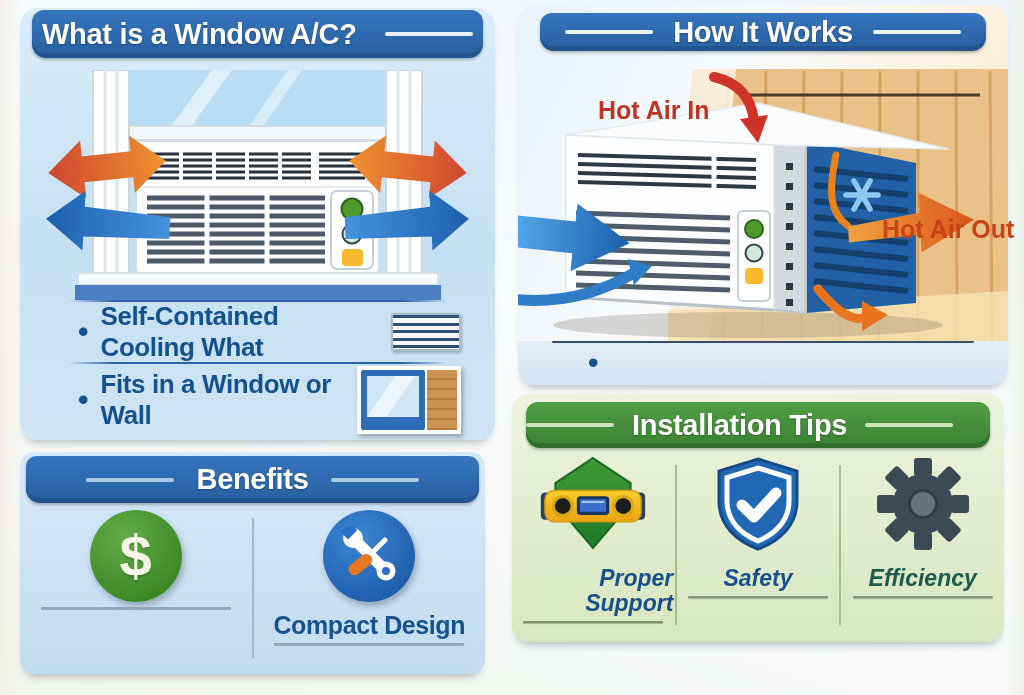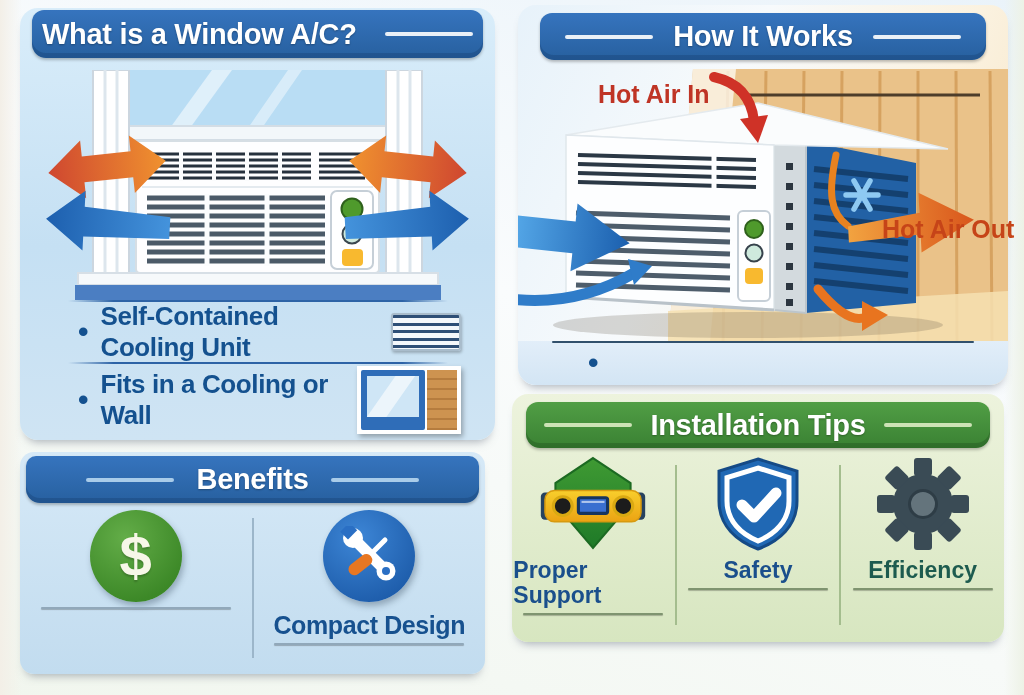--- a/index.html
+++ b/index.html
@@ -24,30 +24,30 @@
     box-shadow:inset 0 -5px 0 rgba(10,40,80,.22), 0 2px 3px rgba(0,0,0,.25);
   }
   .banner-blue  { background:linear-gradient(180deg,#3674be 0%,#27609f 100%); }
   .banner-green { background:linear-gradient(180deg,#519e45 0%,#3a8133 100%); box-shadow:inset 0 -5px 0 rgba(20,60,20,.28), 0 2px 3px rgba(0,0,0,.25); }
   .banner .title { font-size:29px; letter-spacing:-0.3px; white-space:nowrap; }
   .deco { height:4px; border-radius:2px; background:rgba(255,255,255,.9); flex:0 0 88px; }
   .deco-lightblue { background:#a9cce9; }
   .deco-lightgreen { background:#cde3b6; }
 
   #banner-what { margin:2px 12px 0; height:48px; padding:0 10px; justify-content:space-between; }
-  #banner-how  { margin:8px 22px 0; height:47px; justify-content:center; gap:20px; }
+  #banner-how  { margin:8px 22px 0; height:38px; justify-content:center; gap:20px; }
   #banner-benefits { margin:4px 6px 0; height:47px; justify-content:center; gap:22px; border-radius:10px 10px 14px 14px; }
-  #banner-tips { margin:8px 14px 0; height:46px; justify-content:center; gap:18px; }
+  #banner-tips { margin:8px 14px 0; height:46px; gap:18px; }
 
   .illu { position:absolute; left:0; display:block; }
   #illu-what { top:62px; width:475px; height:230px; }
   #illu-how  { top:58px; width:490px; height:278px; }
 
   .hot-label { position:absolute; font-weight:bold; font-size:25px; white-space:nowrap; }
-  #label-hot-in  { left:80px;  top:75px;  color:#bf3425;text-align:right; }
+  #label-hot-in  { left:80px;  top:91px;  color:#bf3425;text-align:right; }
   #label-hot-out { left:364px; top:210px; color:#c64418; }
 
   .p1-divider { position:absolute; left:10%; width:80%; height:2px;
     background:linear-gradient(90deg, rgba(45,99,166,0) 0%, #2d63a6 12%, #2d63a6 88%, rgba(45,99,166,0) 100%); }
   .bullet-row { position:absolute; left:0; width:100%; display:flex; align-items:center; padding:0 34px 0 58px; gap:12px; }
   .bullet-char { font-size:30px; color:#14518f; font-weight:bold; line-height:1; }
   .bullet-text { flex:1; font-size:26px; font-weight:bold; color:#14518f; letter-spacing:-0.4px; }
 
   .vent-icon { width:70px; height:38px; border:2px solid #a9bccb; border-radius:3px;
     background:repeating-linear-gradient(180deg,#2e4f76 0px,#2e4f76 3px,#f4f8fb 3px,#f4f8fb 7.5px);
@@ -70,21 +70,21 @@
   .v-div-blue { width:2px; background:#9cb6ca; height:140px; align-self:center; }
   .v-div-green { width:2px; background:#a4bd8e; height:160px; align-self:center; }
 
   .icon-circle { width:92px; height:92px; border-radius:50%; display:flex; align-items:center; justify-content:center;
     box-shadow:2px 4px 6px rgba(40,60,80,.35); }
   .circle-green { background:radial-gradient(circle at 38% 30%, #63ad48, #3c8827 75%); }
   .circle-blue  { background:radial-gradient(circle at 38% 30%, #3d86d6, #1e5dab 78%); }
   .dollar-glyph { color:#f7f7e8; font-size:58px; font-weight:bold; line-height:1; text-shadow:0 2px 2px rgba(0,0,0,.2); }
 
   .item-label { margin-top:10px; font-size:25px; font-weight:bold; color:#17518f; letter-spacing:-0.4px; text-align:center; line-height:1.05; }
-  .tip-label { margin-top:6px; font-size:23px; font-weight:bold; color:#1a4f8c; text-align:left; line-height:1.08; max-width:160px; }
+  .tip-label { margin-top:14px; font-size:23px; font-weight:bold; color:#1a4f8c; text-align:right; line-height:1.08; max-width:160px;font-style:italic; }
   .tip-label-green { color:#1d5b4f; }
   .underline-bar { margin-top:5px; height:2px; border-radius:2px; box-shadow:0 1px 1px rgba(0,0,0,.25); }
   .ub-blue { width:190px; background:#91a8ba; }
   .ub-green { width:140px; background:#7f9470; }
 </style>
 </head>
 <body>
 
 <div class="canvas">
 
@@ -170,27 +170,27 @@
       <g id="arrowPair">
         <polygon points="28,97 63,68 63,84 112,84 112,68 146,97 112,126 112,110 63,110 63,126" fill="url(#gOr)" transform="rotate(-6 86 97)"></polygon>
         <polygon points="26,152 64,122 64,138 150,144 150,166 64,168 64,182" fill="url(#gBl)" transform="rotate(3 90 152)"></polygon>
       </g>
       <use href="#arrowPair" transform="translate(475 0) scale(-1 1)"></use>
     </svg>
 
     <div class="p1-divider" style="top:292px;"></div>
     <div class="bullet-row" style="top:296px; height:56px;">
       <span class="bullet-char">•</span>
-      <span class="bullet-text">Self-Contained Cooling Unit</span>
+      <span class="bullet-text">Self-Contained Cooling What</span>
       <div class="vent-icon"></div>
     </div>
     <div class="p1-divider" style="top:354px;"></div>
     <div class="bullet-row" style="top:358px; height:68px;">
       <span class="bullet-char">•</span>
-      <span class="bullet-text">Fits in a Cooling or Wall</span>
+      <span class="bullet-text">Fits in a Window or Wall</span>
       <div class="win-wall-icon">
         <div class="win-mini"></div>
         <div class="wood-mini"></div>
       </div>
     </div>
   </div>
 
   <div class="panel" id="panel-how">
     <div class="banner banner-blue" id="banner-how">
       <span class="deco"></span>

